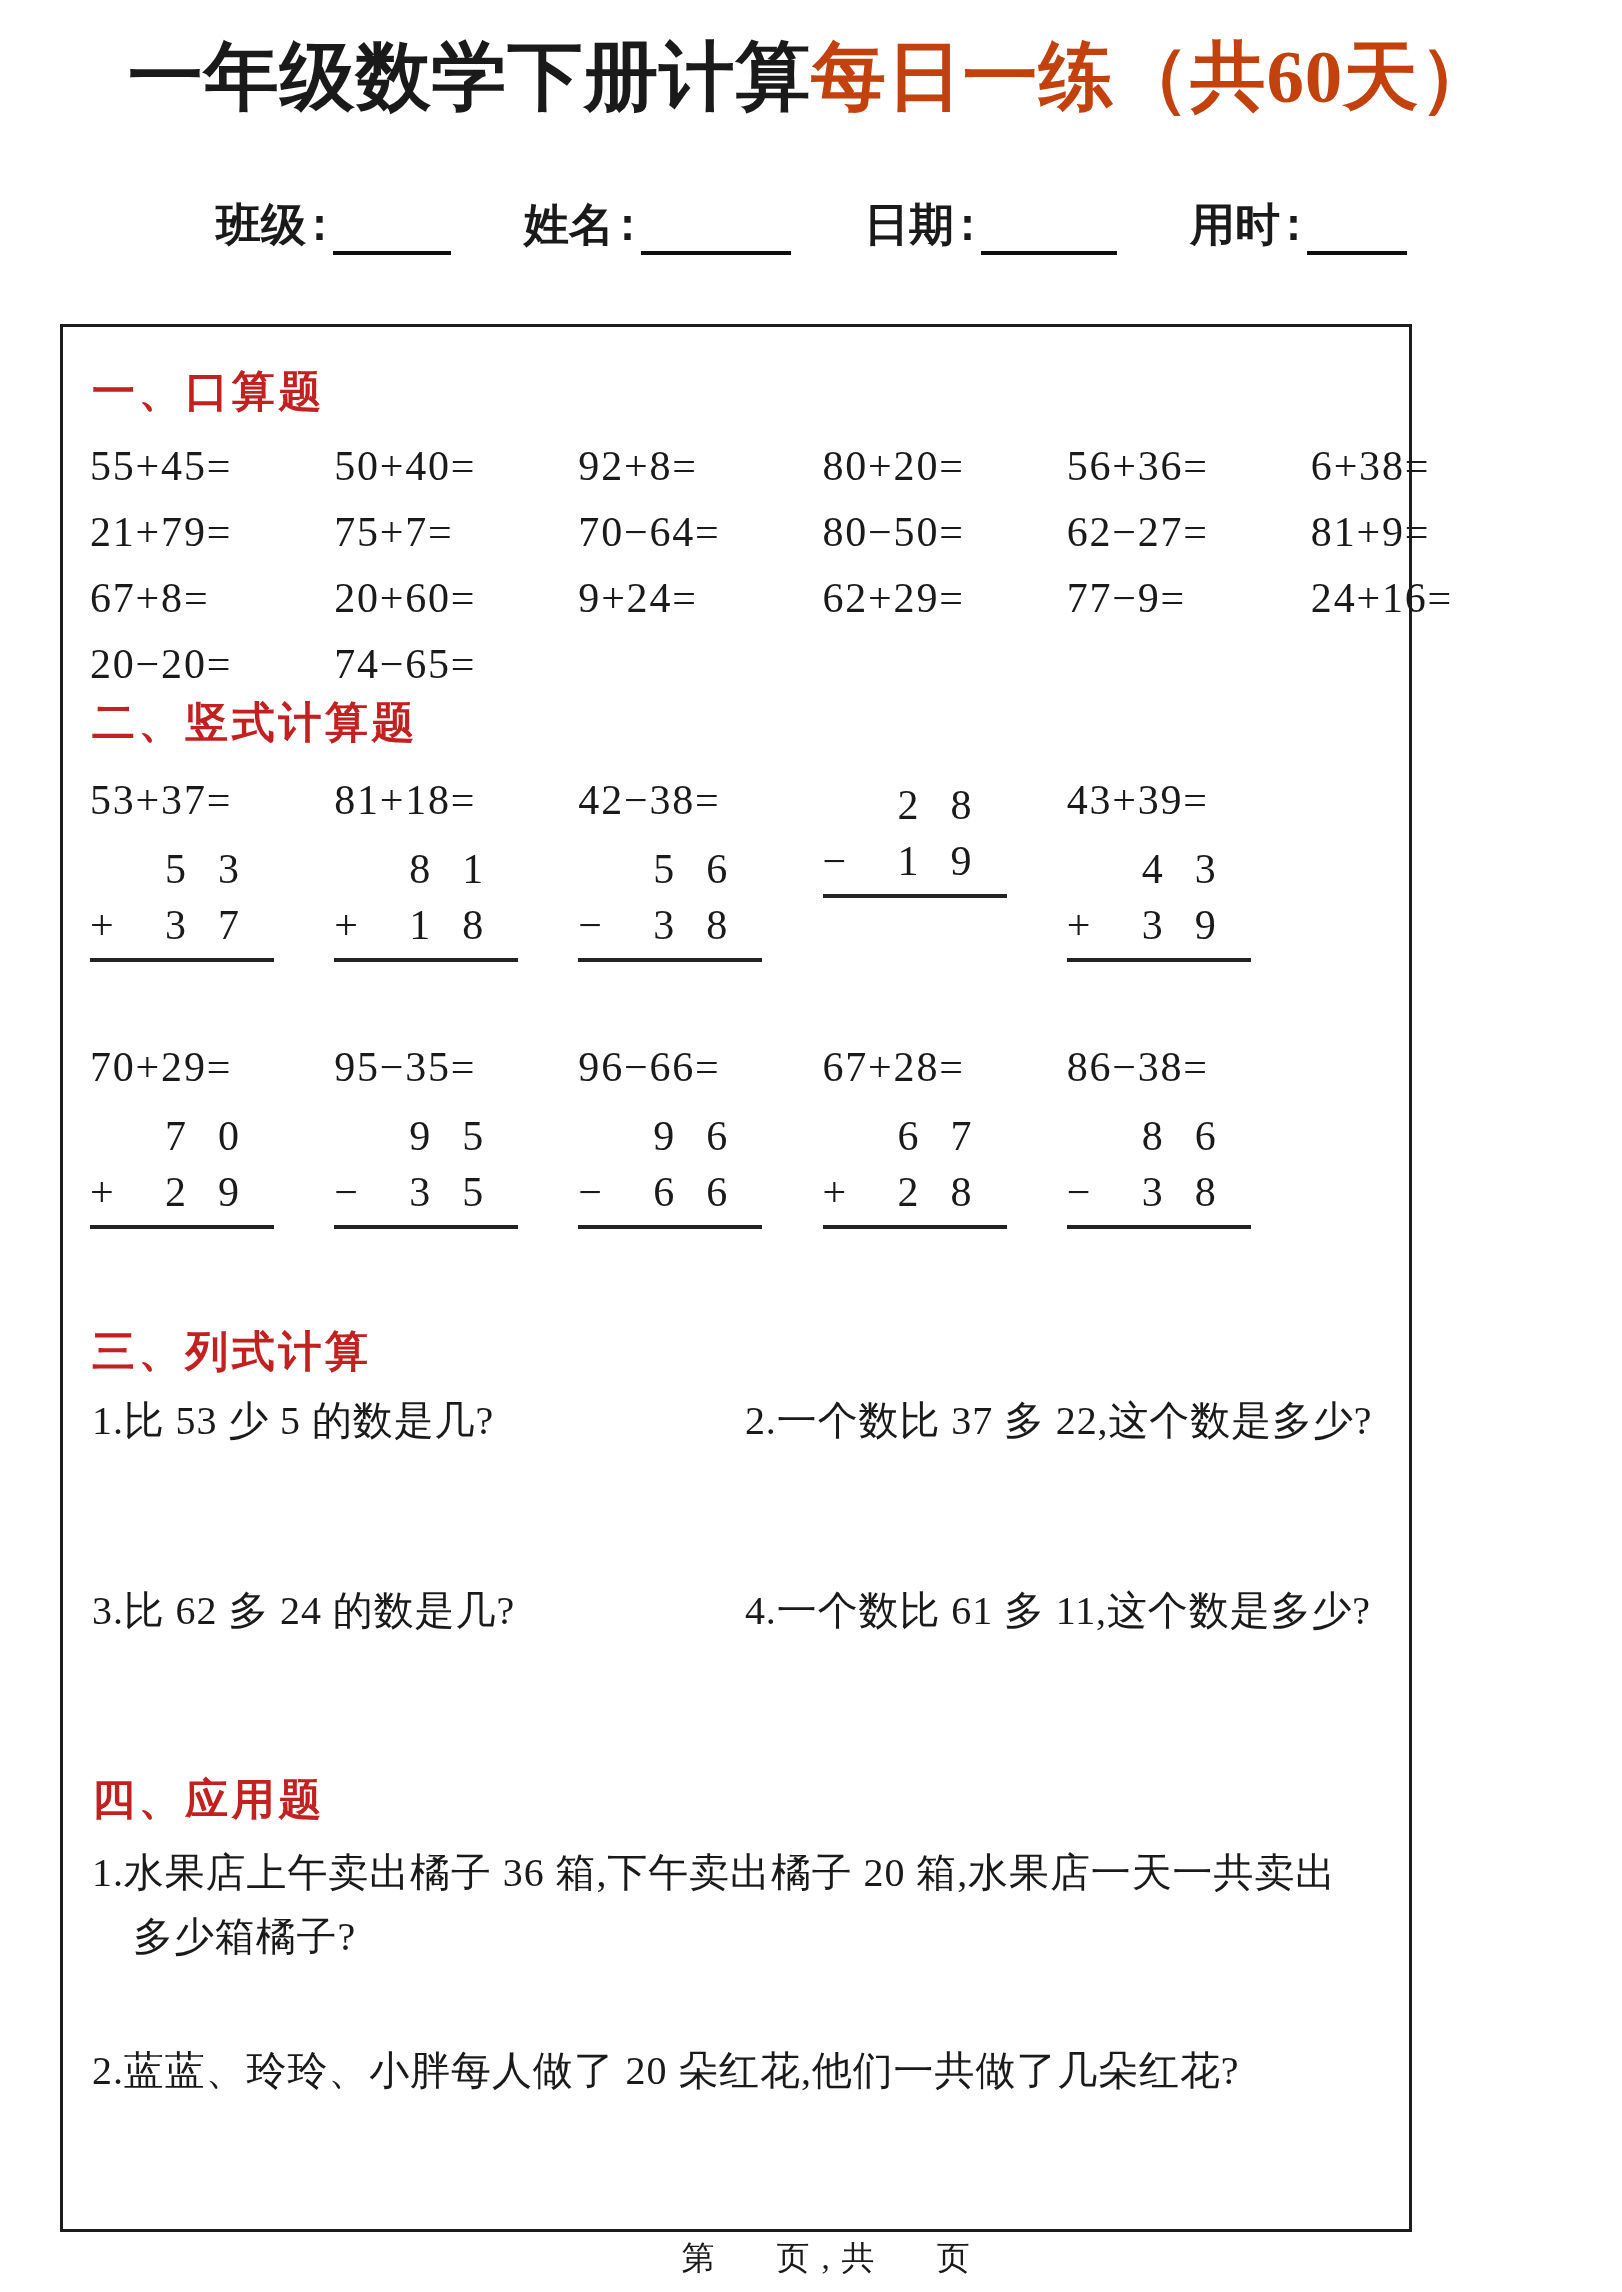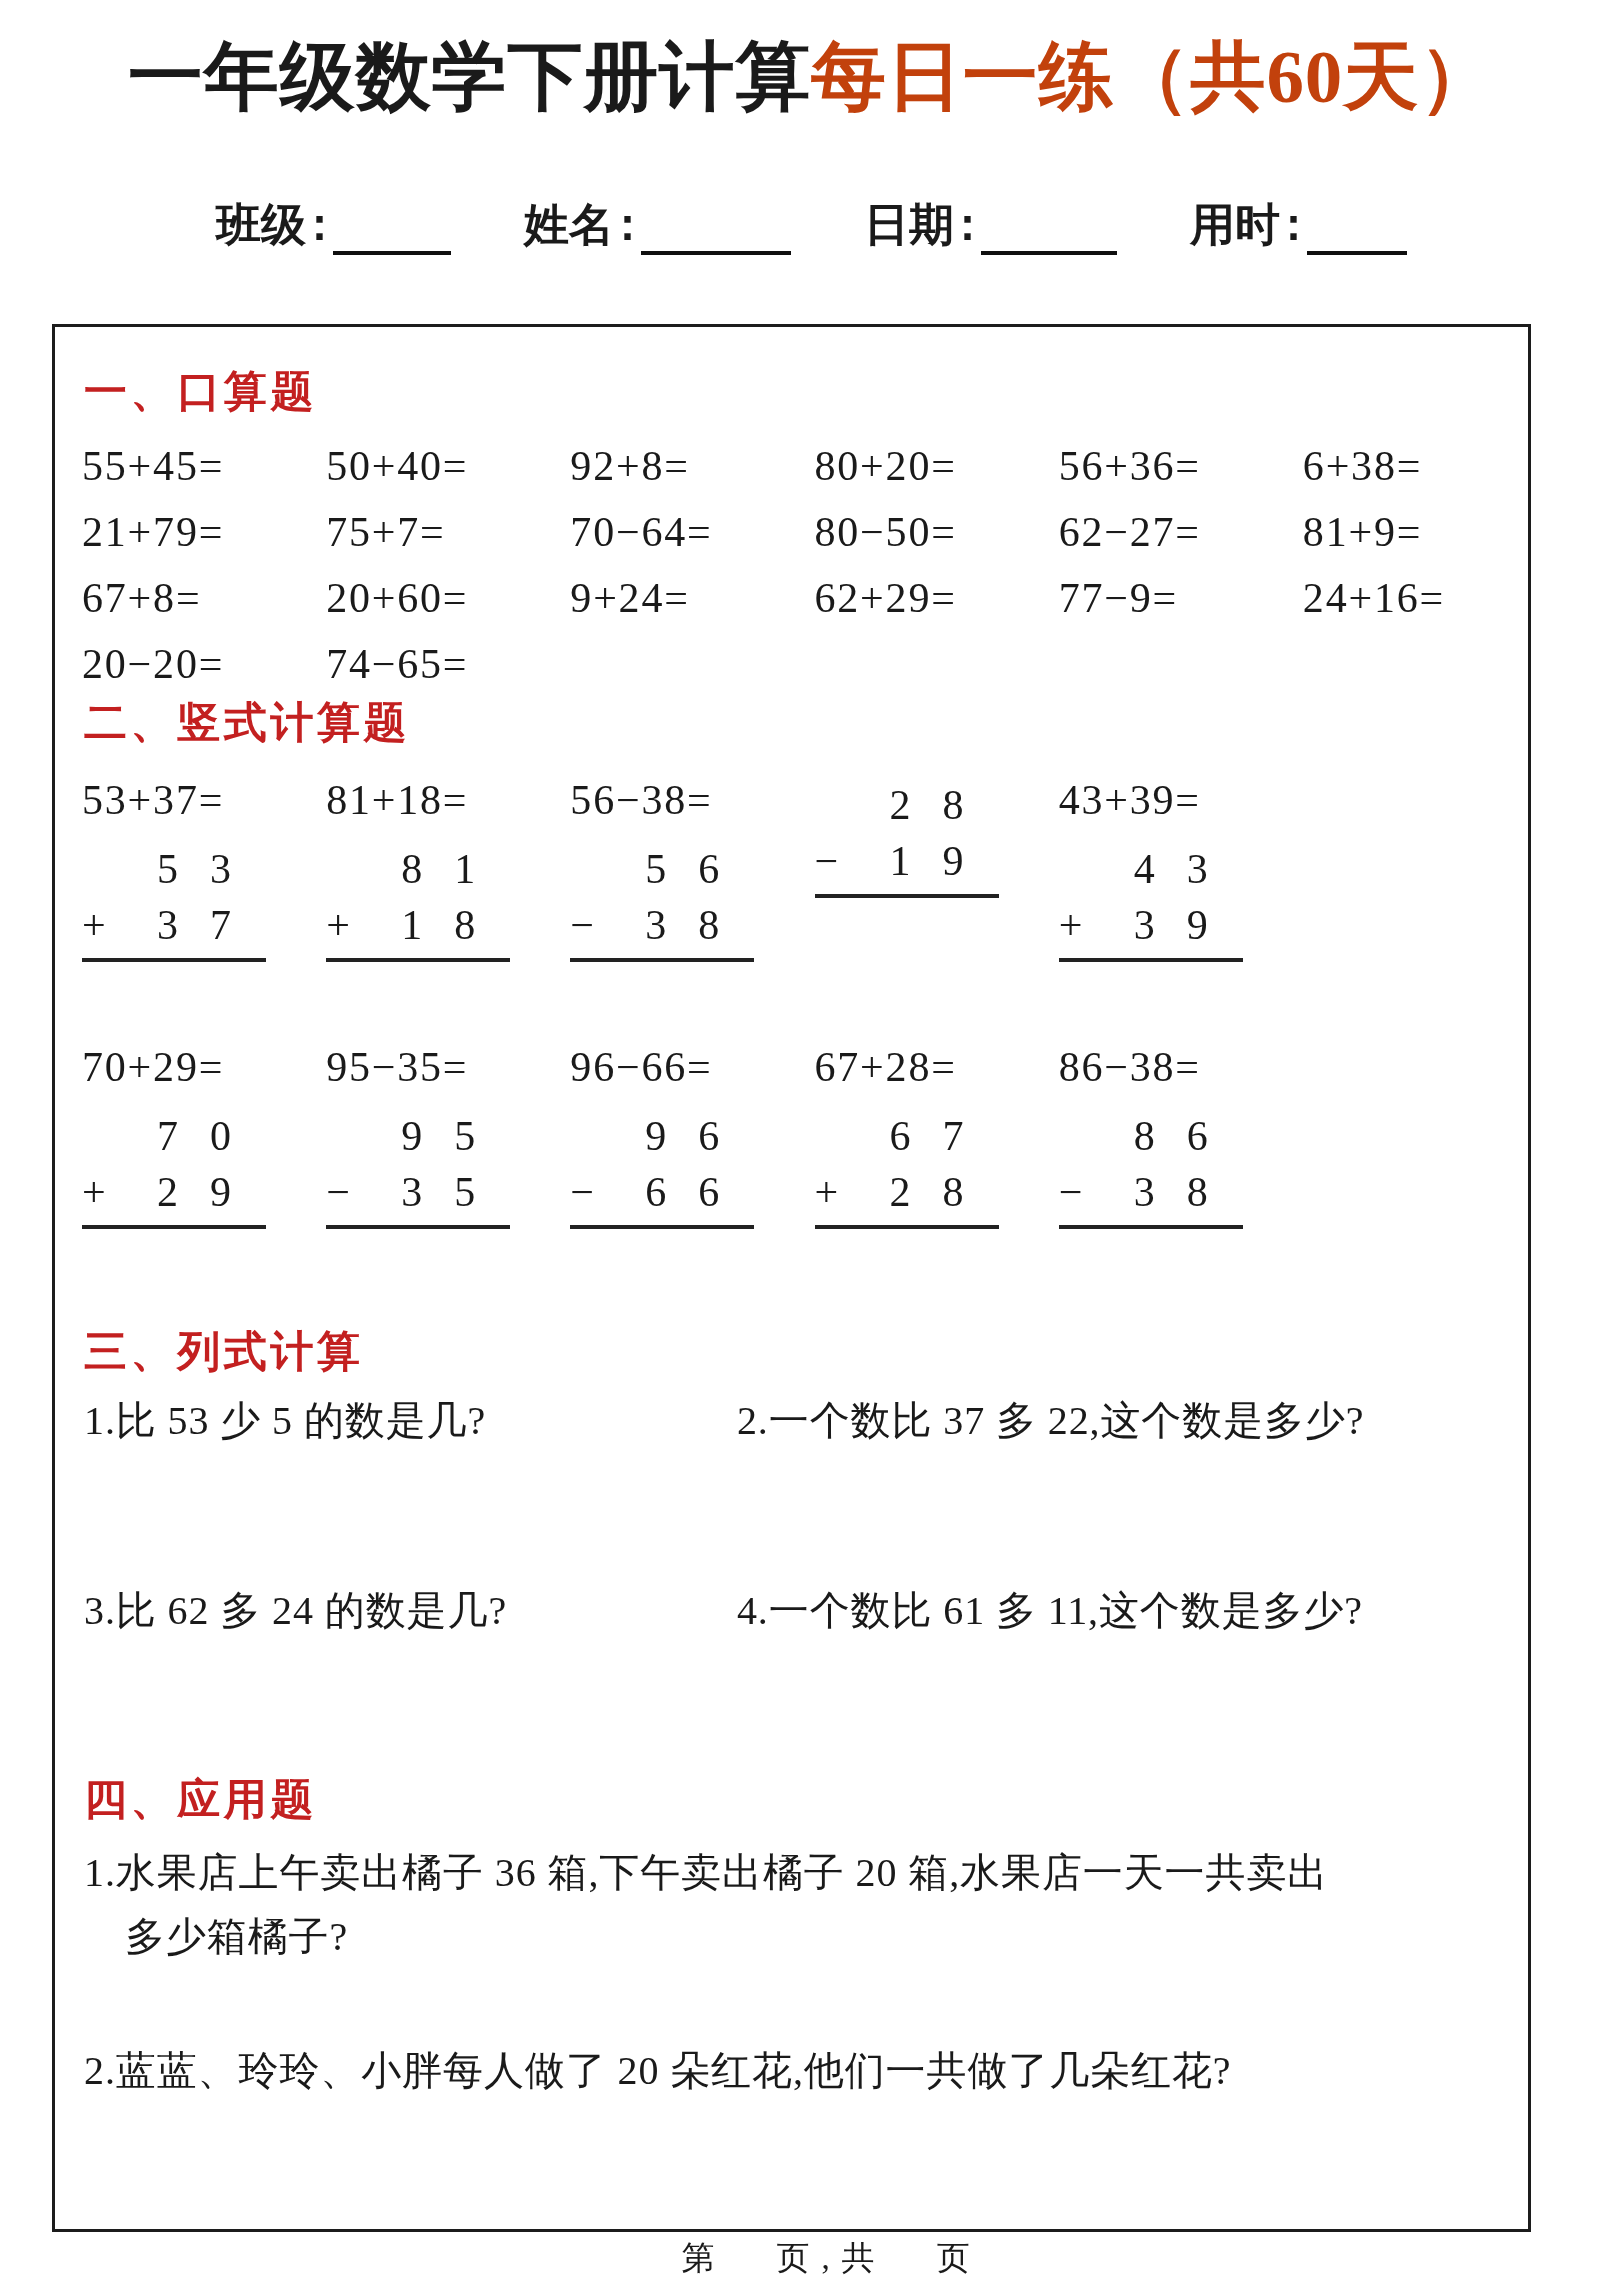--- a/index.html
+++ b/index.html
@@ -16,21 +16,21 @@
               display:flex; justify-content:center; align-items:center; gap:73px;
               font-size:45px; font-weight:700;font-family:Liberation Mono, monospace; }
   .info-field { display:flex; align-items:flex-end; }
   .blank { display:inline-block; border-bottom:4.5px solid #0f0f0f; height:56px; }
   .info-field:nth-child(1) .blank { width:118px; }
   .info-field:nth-child(2) .blank { width:150px; }
   .info-field:nth-child(3) .blank { width:136px; }
   .info-field:nth-child(4) .blank { width:100px; }
 
   
-  .sheet { position:absolute; left:52px; top:324px; width:1479px; height:1908px;
+  .sheet { position:absolute; left:60px; top:324px; width:1352px; height:1908px;
            border:3.6px solid #1c1c1c; }
 
   .sec-h { position:absolute; left:29px; font-size:43px; font-weight:700;
            color:#C32020; letter-spacing:3.6px; white-space:nowrap; }
   #h-oral { top:36px; }
   #h-vert { top:367px; }
   #h-expr { top:996px; }
   #h-word { top:1444px; }
 
   .grid5 { position:absolute; left:27px; width:1465px; display:grid;
@@ -133,21 +133,21 @@
         <div class="vstack">
           <div class="vs-top">8 1</div>
           <div class="vs-mid">
             <span class="vs-op">+</span>
             <span class="vs-digits">1 8</span>
           </div>
           <div class="vs-rule"></div>
         </div>
       </div>
       <div class="vcell">
-        <div class="veq">56−38=</div>
+        <div class="veq">42−38=</div>
         <div class="vstack">
           <div class="vs-top">5 6</div>
           <div class="vs-mid">
             <span class="vs-op">−</span>
             <span class="vs-digits">3 8</span>
           </div>
           <div class="vs-rule"></div>
         </div>
       </div>
       <div class="vcell">

